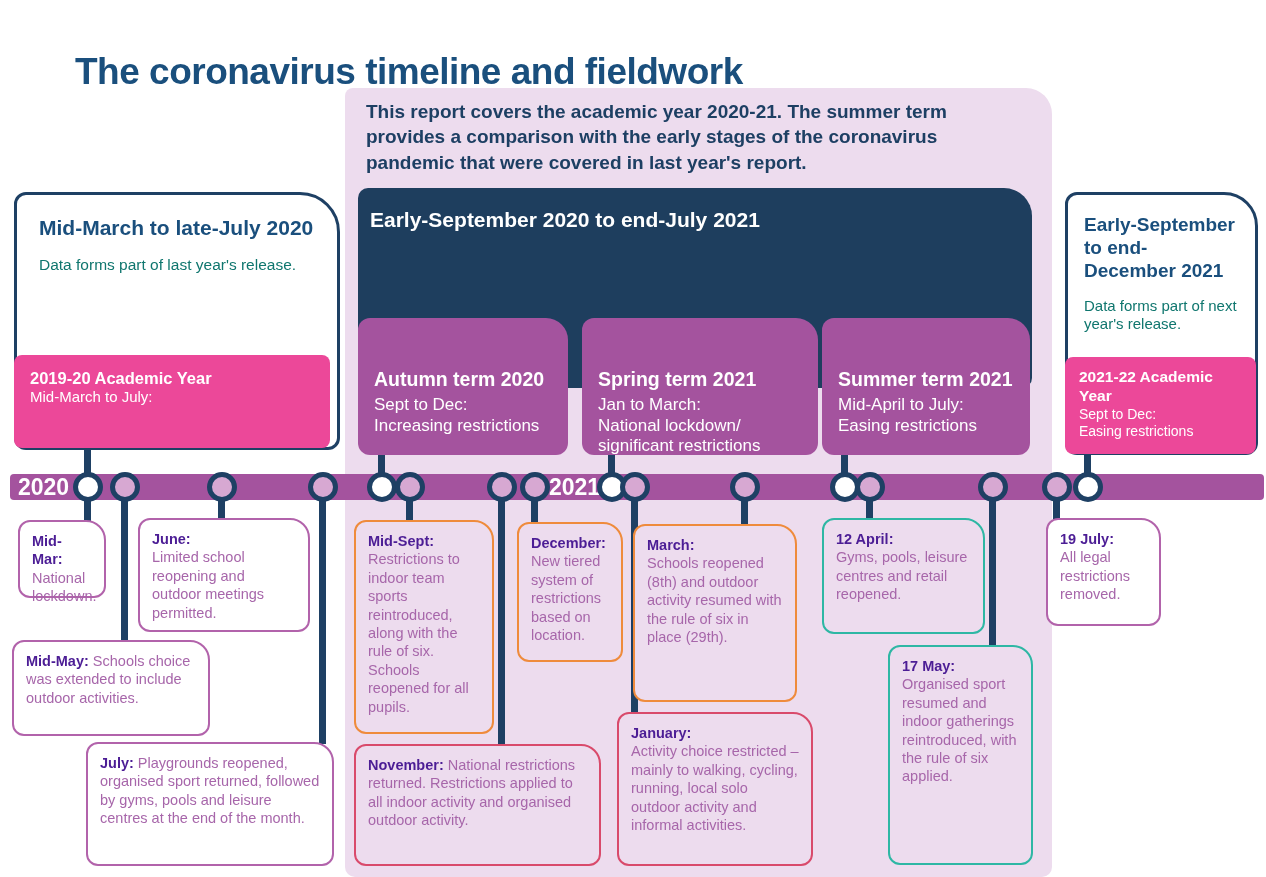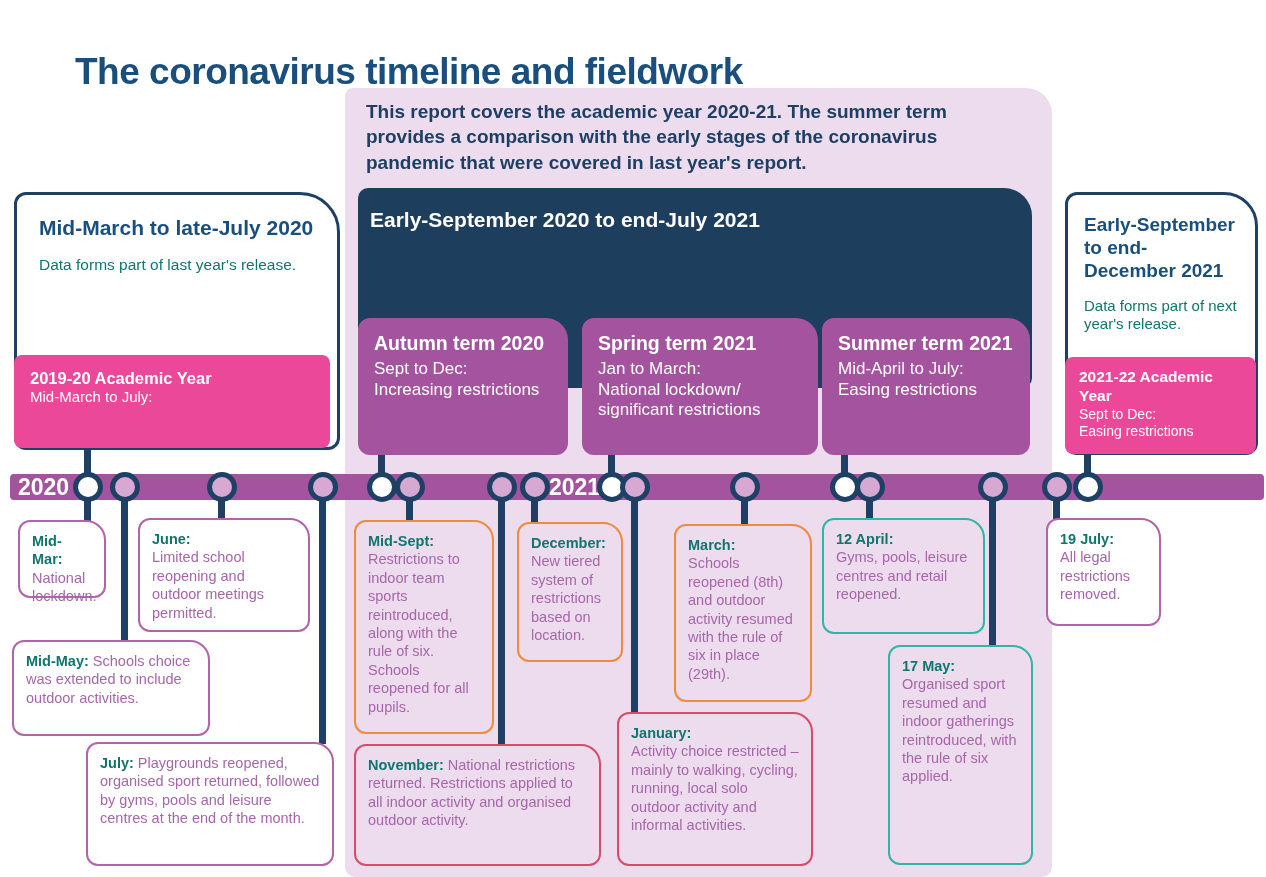--- a/index.html
+++ b/index.html
@@ -35,42 +35,42 @@
     position:absolute;left:358px;top:188px;width:674px;height:200px;
     background:#1e3e5e;border-radius:10px 28px 10px 10px;
   }
   .navybox .ntitle{
     display:block;padding:20px 12px;color:#ffffff;font-weight:bold;font-size:21px;
   }
   .term{
     position:absolute;top:318px;height:137px;background:#a4539e;color:#fff;
     border-radius:12px 22px 12px 12px;padding:14px 16px;box-sizing:border-box;line-height:1.2;
   }
-  .term .tname{display:block;font-weight:bold;font-size:19.5px;margin-bottom:4px;}
+  .term .tname{display:block;font-weight:bold;font-size:19.5px;margin-bottom:4px;margin-top:36px;}
   .term .tline{display:block;font-size:17px;}
   .stem{position:absolute;width:7px;background:#1e4064;}
   .bar{
     position:absolute;left:10px;top:474px;width:1254px;height:26px;
     background:#a4539e;border-radius:4px;
   }
   .yearlabel{
     position:absolute;top:476px;color:#ffffff;font-weight:bold;font-size:23px;line-height:23px;
   }
   .dot{
     position:absolute;top:472px;width:20px;height:20px;border-radius:50%;
     border:5px solid #1e4064;background:#fff;
   }
   .dot.pink{background:#d7a8d2;}
   .event{
     position:absolute;border:2px solid #b263ab;border-radius:12px 20px 12px 12px;
     background:#ffffff;padding:10px 12px;box-sizing:border-box;
     font-size:14.5px;line-height:1.27;color:#a766aa;
   }
   .event.on-panel{background:#eddcee;}
-  .event .ehead{font-weight:bold;color:#0f766e;margin-right:4px;}
+  .event .ehead{font-weight:bold;color:#4c1d95;margin-right:4px;}
   .event .ehead.block{display:block;margin-right:0;}
   .event.b-orange{border-color:#ef8b3c;}
   .event.b-crimson{border-color:#d94a6b;}
   .event.b-teal{border-color:#2eb7a4;}
 </style>
 </head>
 <body>
 
 <div class="stage">
 
@@ -155,21 +155,21 @@
   </div>
   <div class="event b-orange on-panel" style="left:354px;top:520px;width:140px;height:214px">
     <span class="ehead block">Mid-Sept:</span><span class="ebody">Restrictions to indoor team sports reintroduced, along with the rule of six. Schools reopened for all pupils.</span>
   </div>
   <div class="event b-orange on-panel" style="left:517px;top:522px;width:106px;height:140px">
     <span class="ehead block">December:</span><span class="ebody">New tiered system of restrictions based on location.</span>
   </div>
   <div class="event b-crimson on-panel" style="left:354px;top:744px;width:247px;height:122px">
     <span class="ehead">November:</span><span class="ebody">National restrictions returned. Restrictions applied to all indoor activity and organised outdoor activity.</span>
   </div>
-  <div class="event b-orange on-panel" style="left:674px;top:524px;width:138px;height:178px">
+  <div class="event b-orange on-panel" style="left:633px;top:524px;width:164px;height:178px">
     <span class="ehead block">March:</span><span class="ebody">Schools reopened (8th) and outdoor activity resumed with the rule of six in place (29th).</span>
   </div>
   <div class="event b-crimson on-panel" style="left:617px;top:712px;width:196px;height:154px">
     <span class="ehead block">January:</span><span class="ebody">Activity choice restricted – mainly to walking, cycling, running, local solo outdoor activity and informal activities.</span>
   </div>
   <div class="event b-teal on-panel" style="left:822px;top:518px;width:163px;height:116px">
     <span class="ehead block">12 April:</span><span class="ebody">Gyms, pools, leisure centres and retail reopened.</span>
   </div>
   <div class="event b-teal on-panel" style="left:888px;top:645px;width:145px;height:220px">
     <span class="ehead block">17 May:</span><span class="ebody">Organised sport resumed and indoor gatherings reintroduced, with the rule of six applied.</span>

